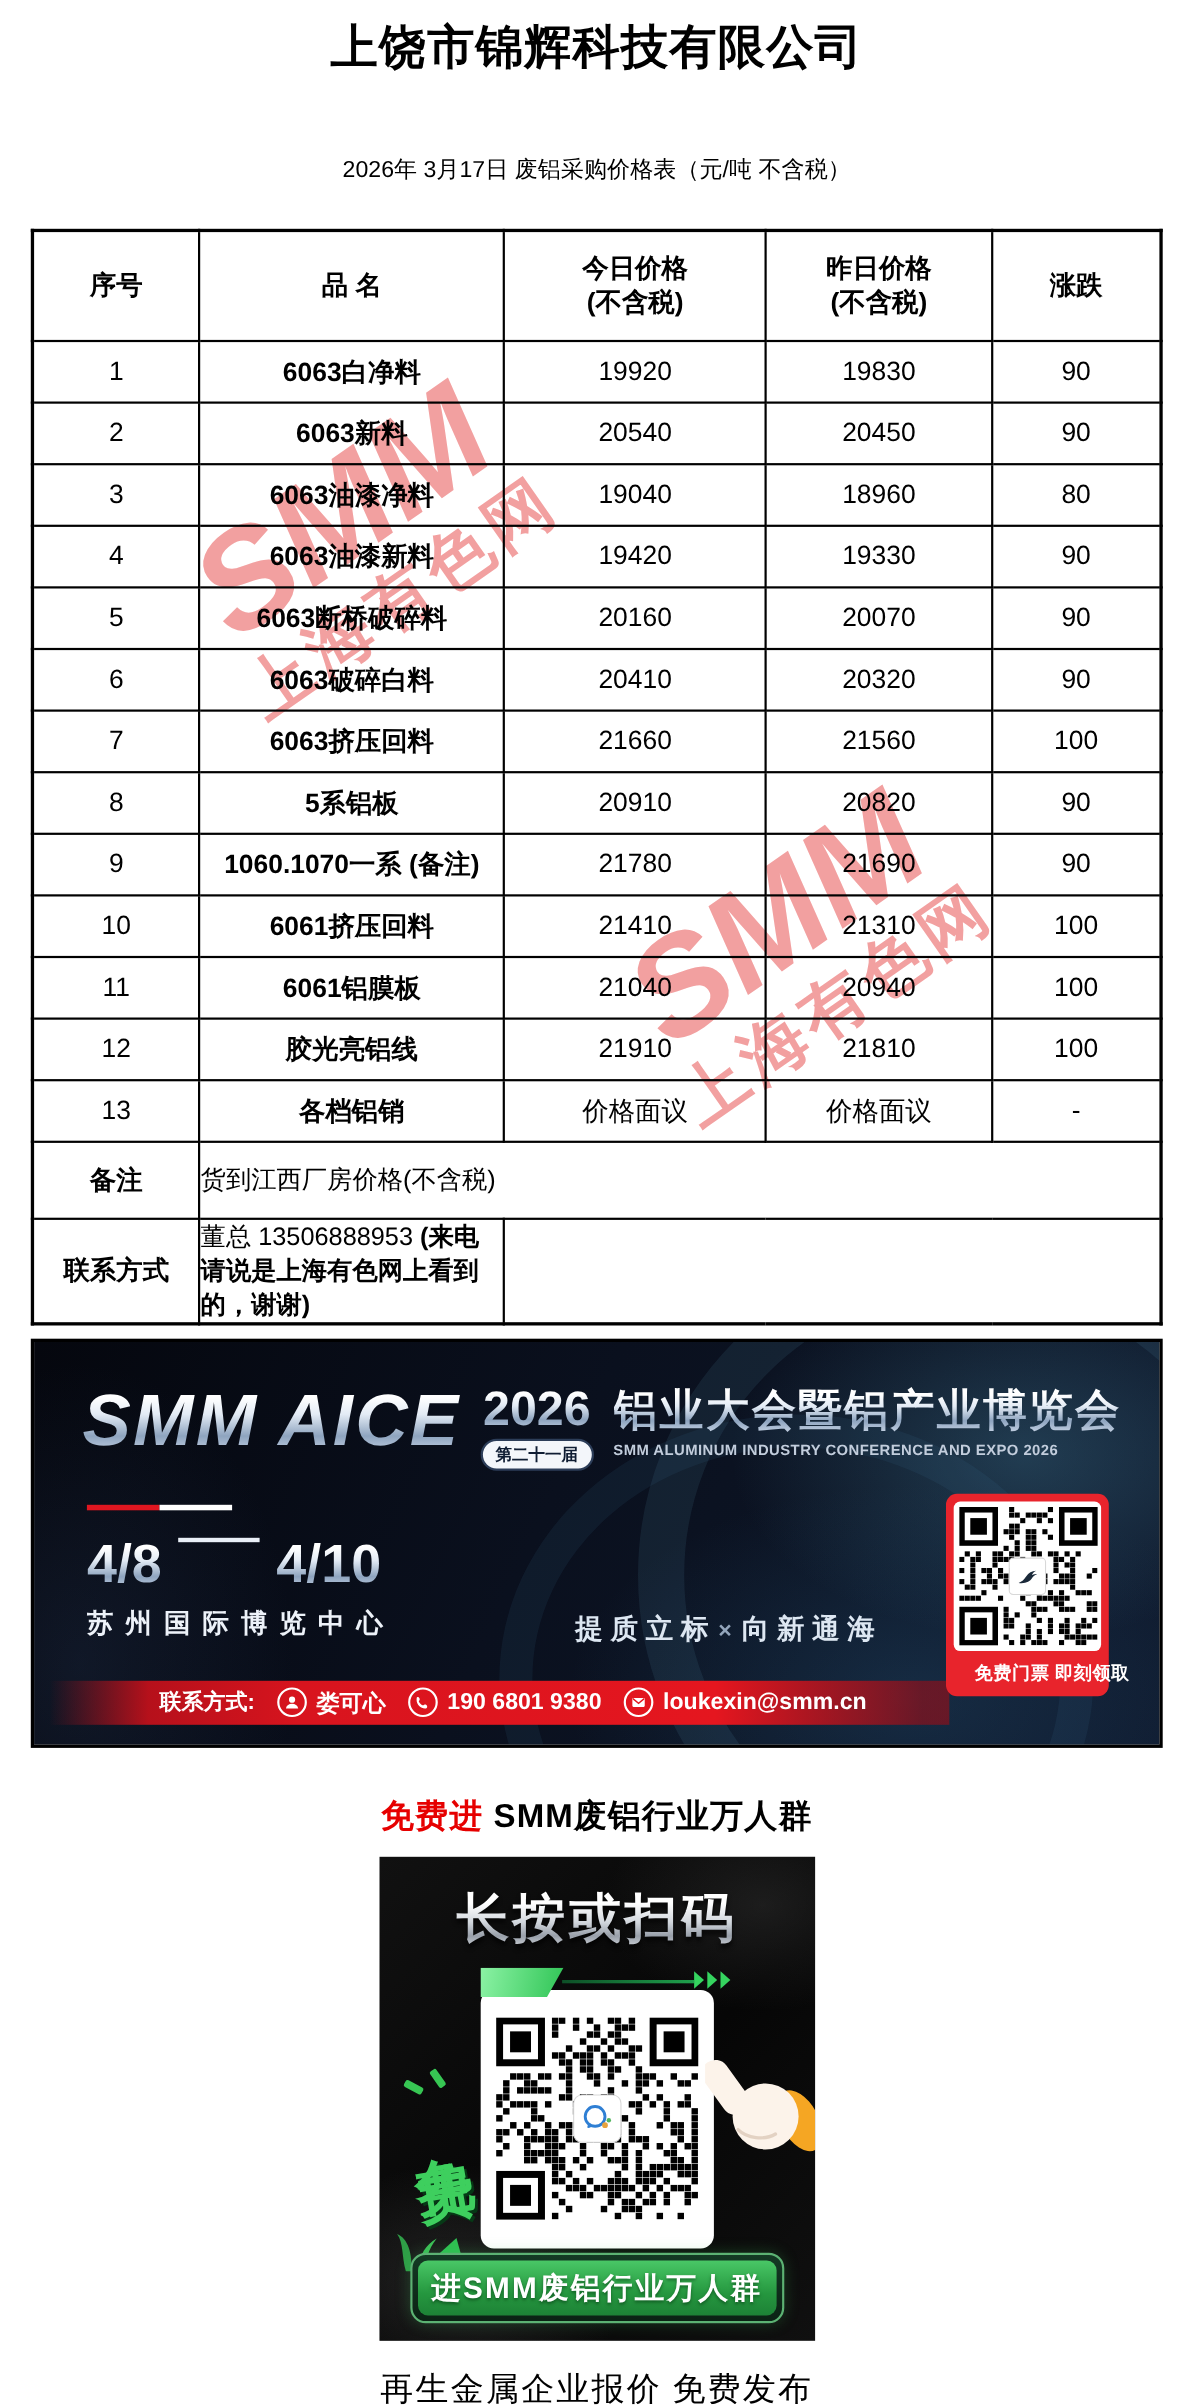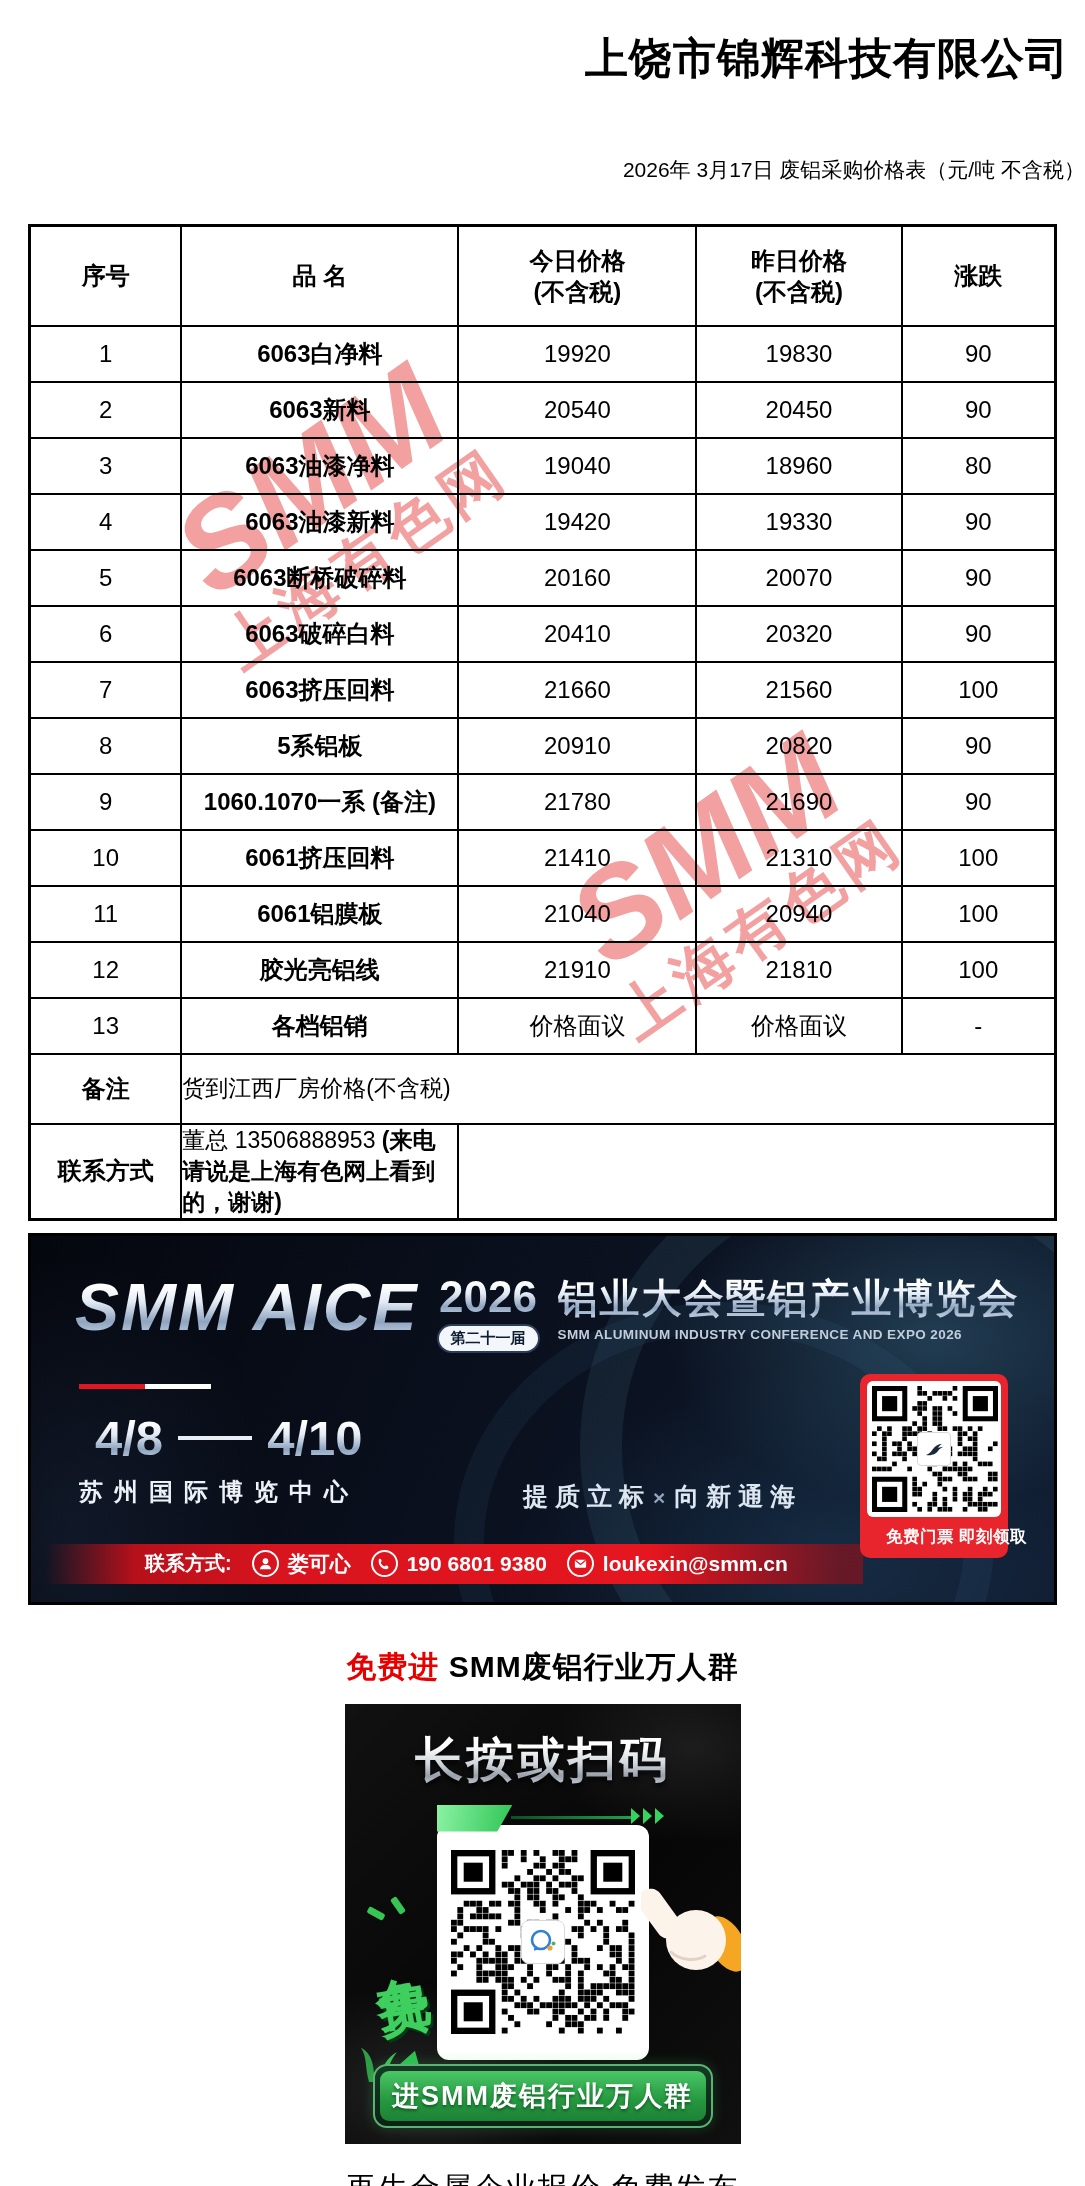--- a/index.html
+++ b/index.html
@@ -1,22 +1,22 @@
 <!DOCTYPE html>
 <html><head>
 <meta charset="utf-8">
 <style>
   * { box-sizing: border-box; }
   html,body { margin:0; padding:0; background:#fff; }
   .page { position:relative; width:1085px; height:2186px; background:#fff; overflow:hidden;
           font-family:"Liberation Sans", sans-serif; color:#000; }
 
   
-  .doc-title { padding-top:14px; margin:16px; text-align:right; font-size:43px; font-weight:900; letter-spacing:1px; }
-  .doc-subtitle { margin-top:68px; text-align:right; font-size:21px; font-weight:400; }
+  .doc-title { padding-top:14px; margin:0; text-align:center; font-size:43px; font-weight:900; letter-spacing:1px; }
+  .doc-subtitle { margin-top:68px; text-align:center; font-size:21px; font-weight:400; }
 
   
   .table-wrap { position:relative; margin:40px 28px 0; }
   .wm { position:absolute; z-index:0; text-align:center; color:#f2a0a0; pointer-events:none; white-space:nowrap; }
   .wm-1 { left:302px; top:285px; transform:translate(-50%,-50%) rotate(-35deg); }
   .wm-2 { left:697px; top:655px; transform:translate(-50%,-50%) rotate(-35deg); }
   .wm-brand { font-size:126px; line-height:0.9; font-weight:900; font-style:italic; letter-spacing:0px; }
   .wm-site  { font-size:60px; line-height:1; font-weight:700; letter-spacing:6px; margin-top:10px; }
 
   table.price { position:relative; z-index:1; width:100%; border-collapse:collapse; table-layout:fixed; }
@@ -52,21 +52,21 @@
   .b-year-col { display:flex; flex-direction:column; align-items:center; gap:5px; margin-top:1px; }
   .b-year { font-size:44px; line-height:1; font-weight:900; }
   .b-badge { background:#f3f6fa; color:#0f1d33; font-size:15px; font-weight:700; padding:3px 12px;
              border-radius:15px; border:2px solid #2c3d58; white-space:nowrap; }
   .b-title-col { margin-top:2px; }
   .b-title-cn { font-size:40px; line-height:1.1; font-weight:900; letter-spacing:2px; }
   .b-title-en { margin-top:7px; font-size:13.5px; font-weight:700; color:#c2cddc; letter-spacing:0.4px; }
   .b-divider { position:absolute; left:48px; top:148px; width:132px; height:5px; display:flex; z-index:2; }
   .b-divider .seg-red { flex:1; background:#e01620; }
   .b-divider .seg-white { flex:1; background:#ffffff; }
-  .b-dates { position:absolute; left:64px; top:178px; display:flex; align-items:center; gap:15px; z-index:2; }
+  .b-dates { position:absolute; left:48px; top:178px; display:flex; gap:15px; z-index:2; }
   .b-date { font-size:49px; font-weight:900; line-height:1; }
   .b-dash { width:74px; height:4px; background:#e9eff7; }
   .b-venue { position:absolute; left:48px; top:240px; font-size:24px; font-weight:700; letter-spacing:11px; color:#edf2f9; z-index:2; }
   .b-slogan { position:absolute; left:492px; top:244px; font-size:25px; font-weight:700; letter-spacing:7px; color:#dde7f2; z-index:2; white-space:nowrap; }
   .b-slogan .sep { color:#93a5bb; font-size:21px; padding:0 2px; }
   .b-contact-bar { position:absolute; left:14px; top:308px; width:818px; height:40px; z-index:2;
       display:flex; align-items:center; gap:20px; padding-left:100px;
       background:linear-gradient(90deg, rgba(190,14,24,0) 0%, rgba(205,16,26,0.88) 11%, #d8141e 28%, #e5161f 74%, rgba(170,10,18,0.55) 97%); }
   .b-contact-label { font-size:20px; font-weight:700; }
   .b-contact-item { display:flex; align-items:center; gap:9px; font-size:21px; font-weight:700; white-space:nowrap; }

